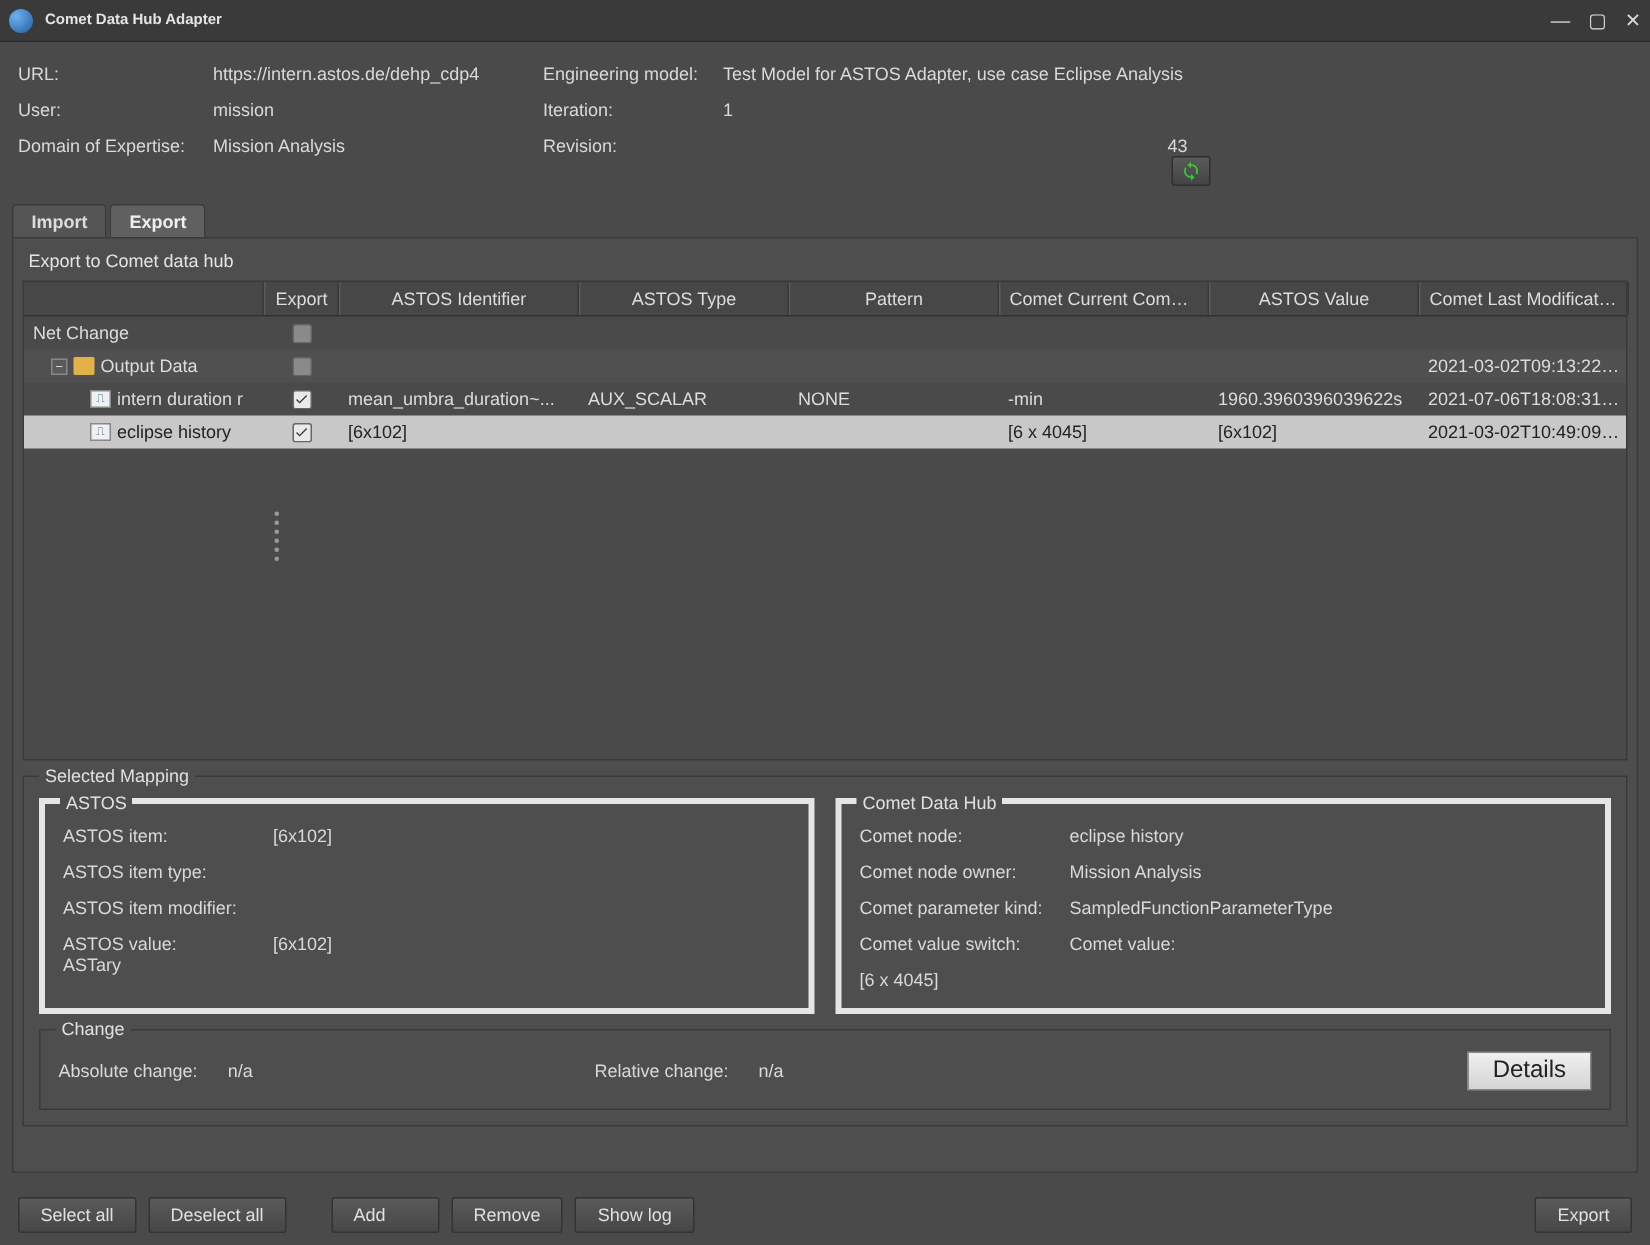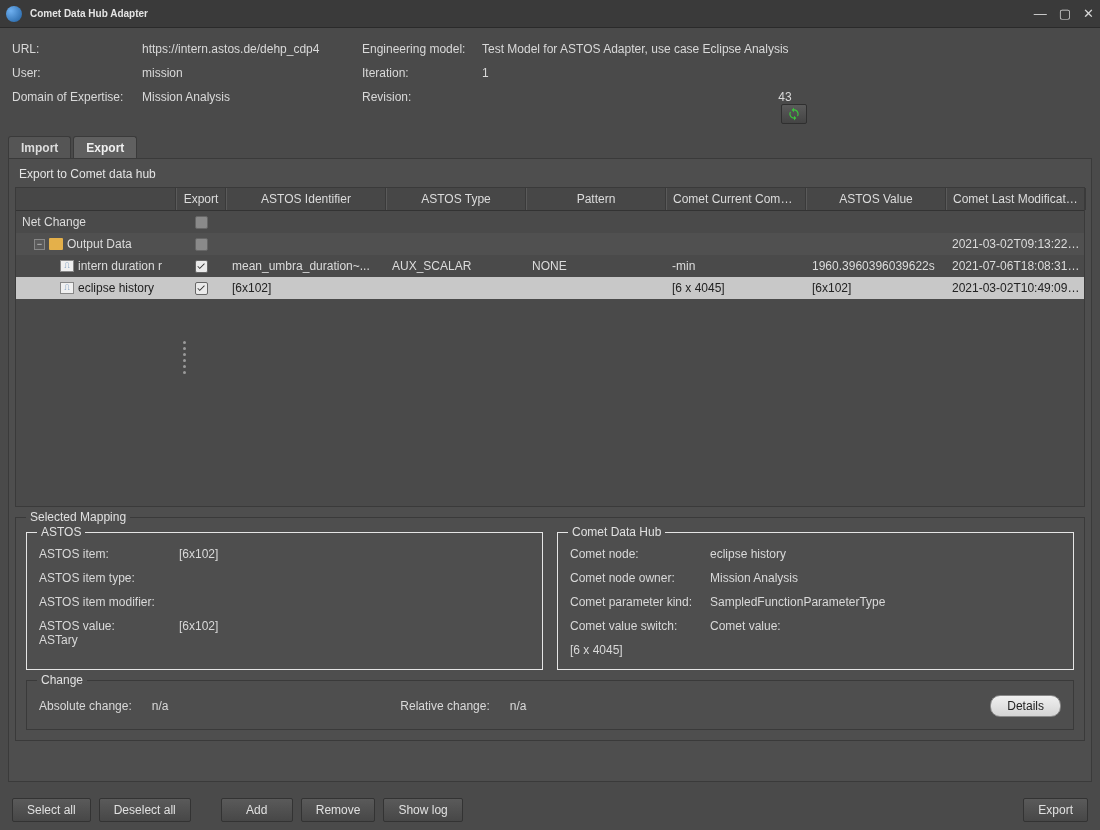--- a/index.html
+++ b/index.html
@@ -180,21 +180,21 @@
   .group-box .legend {
     position: absolute;
     top: -8px; left: 10px;
     background: #4e4e4e;
     padding: 0 4px;
     color: #e0e0e0;
   }
   .two-col { display:flex; gap:14px; }
   .col-box {
     flex:1;
-    border:1px solid #e5e5e5;
+    border:4px solid #e5e5e5;
     padding: 14px 12px 12px 12px;
     position:relative;
   }
   .col-box .legend {
     position:absolute; top:-8px; left:10px;
     background:#4e4e4e; padding:0 4px;
   }
   .kv-grid {
     display:grid;
     grid-template-columns: 140px auto;
@@ -209,39 +209,38 @@
     align-items:center;
   }
   .change-box .legend { position:absolute; top:-8px; left:10px; background:#4e4e4e; padding:0 4px;}
   .change-box .pair { display:flex; gap:20px;justify-content:flex-end; }
   .details-btn {
     margin-left:auto;
     background: linear-gradient(#f0f0f0,#d4d4d4);
     color:#222;
     border:1px solid #888;
     padding:3px 16px;
-    border-radius:10px;
+    border-radius:0;
     cursor:pointer;
-    font-size:12px;
+    font-size:16px;
   }
   
   .button-row {
     display:flex;
     gap:8px;
     padding:8px 12px;
     background:#4a4a4a;
     align-items:center;
   }
   .btn {
     background: linear-gradient(#5a5a5a,#474747);
     border:1px solid #333;
     color:#e0e0e0;
     padding:4px 14px;
     min-width:72px;
-    text-align:center;
     border-radius:2px;
     cursor:pointer;
     font-size:12px;
   }
   .btn-gap { width:14px;}
   .btn.export-btn { margin-left:auto; min-width:60px;}
 </style>
 </head>
 <body>
 

